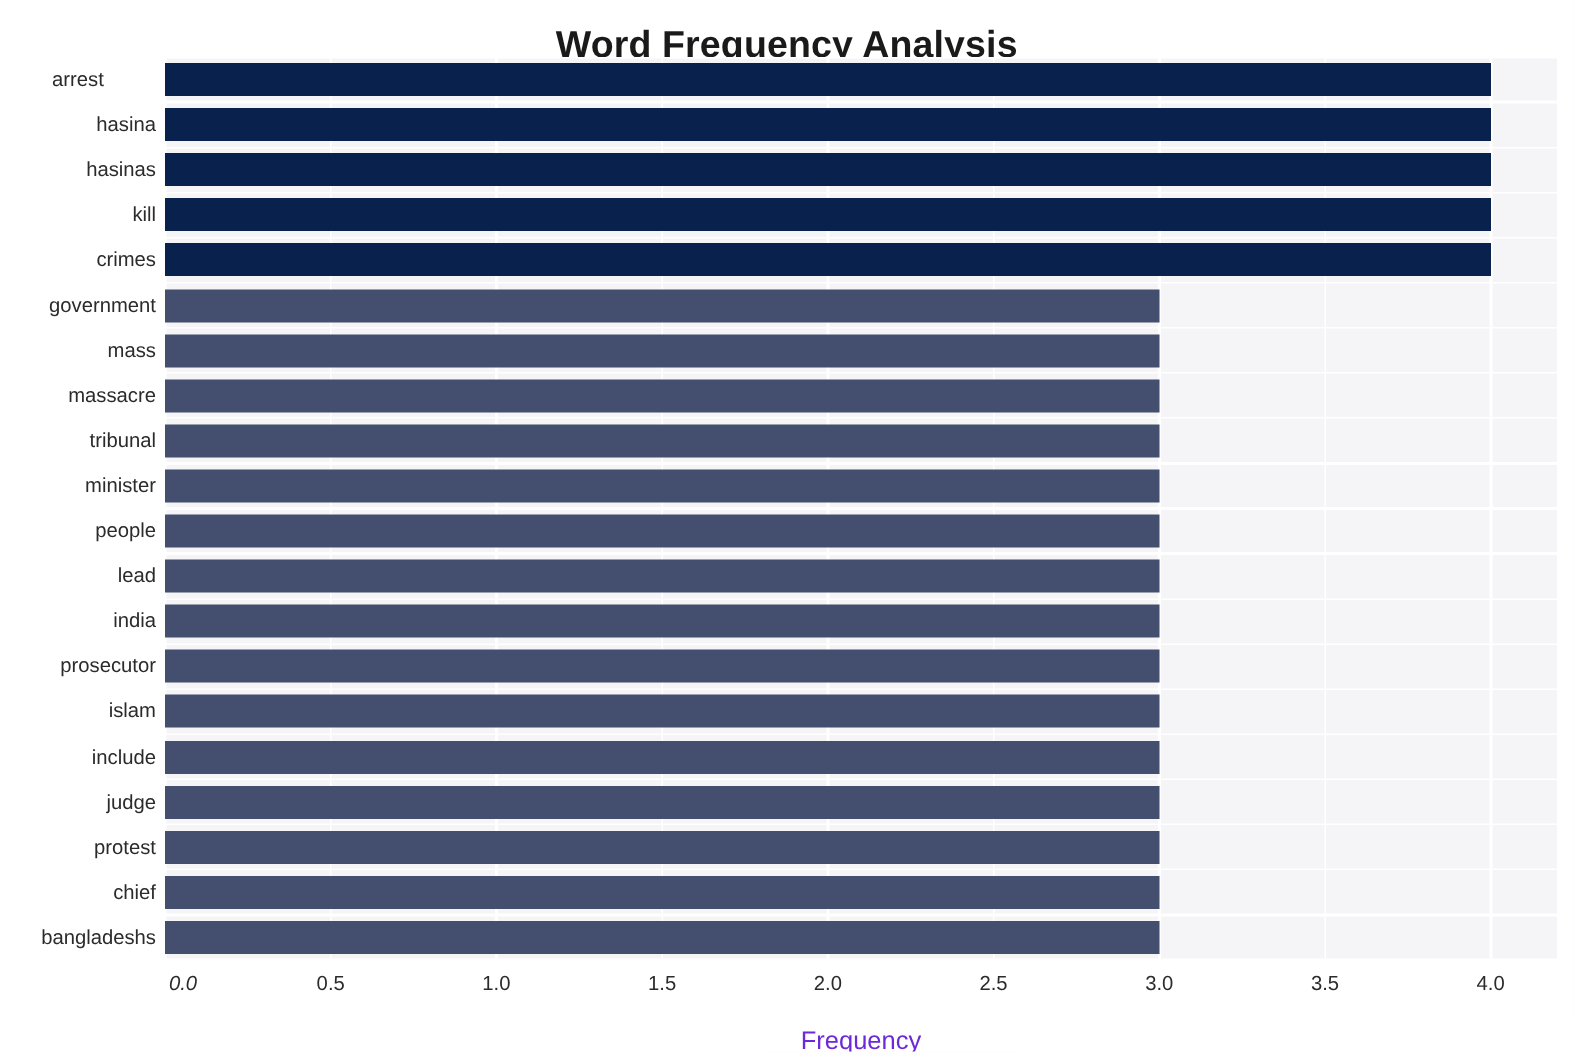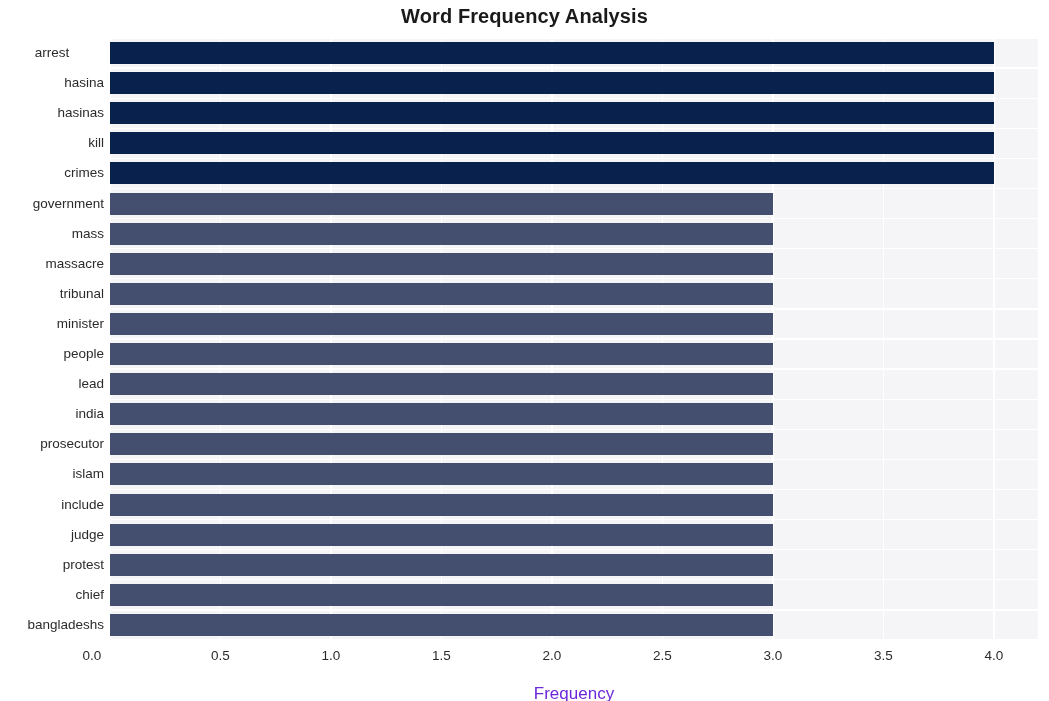--- a/index.html
+++ b/index.html
@@ -15,24 +15,24 @@
   }
   #figure {
     position: relative;
     width: 1049px;
     height: 701px;
     background: #ffffff;
   }
   #chart-title {
     position: absolute;
     left: 0;
-    top: 5px;
+    top: 16px;
     width: 1049px;
     text-align: center;
-    font-size: 20px;
+    font-size: 25px;
     font-weight: bold;
     color: #1a1a1a;
     letter-spacing: 0.1px;
   }
   
   #plot-area {
     position: absolute;
     left: 110px;
     top: 38px;
     width: 928px;
@@ -185,21 +185,21 @@
       <div class="y-label" style="top: 399.35px;">prosecutor</div>
       <div class="y-label" style="top: 429.45px;">islam</div>
       <div class="y-label" style="top: 459.55px;">include</div>
       <div class="y-label" style="top: 489.65px;">judge</div>
       <div class="y-label" style="top: 519.75px; margin-left: 12px;">protest</div>
       <div class="y-label" style="top: 549.85px;">chief</div>
       <div class="y-label" style="top: 579.95px;">bangladeshs</div>
     </div>
 
   <div id="x-labels">
-      <div class="x-label" style="left: 92px;">0.0</div>
+      <div class="x-label" style="left: 122px; font-style: italic;">0.0</div>
       <div class="x-label" style="left: 220.476px;">0.5</div>
       <div class="x-label" style="left: 330.952px;">1.0</div>
       <div class="x-label" style="left: 441.429px;">1.5</div>
       <div class="x-label" style="left: 551.905px;">2.0</div>
       <div class="x-label" style="left: 662.381px;">2.5</div>
       <div class="x-label" style="left: 772.857px;">3.0</div>
       <div class="x-label" style="left: 883.333px;">3.5</div>
       <div class="x-label" style="left: 993.81px;">4.0</div>
     </div>
 

